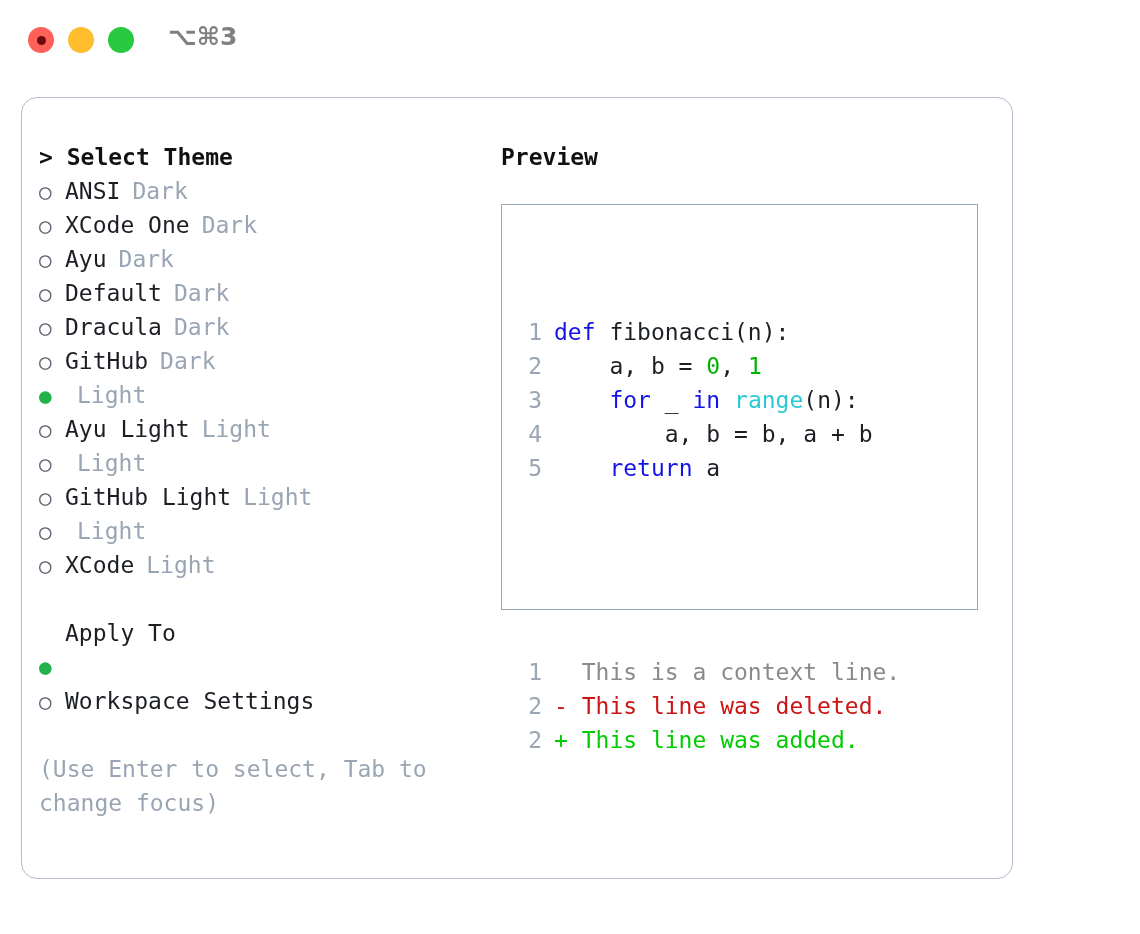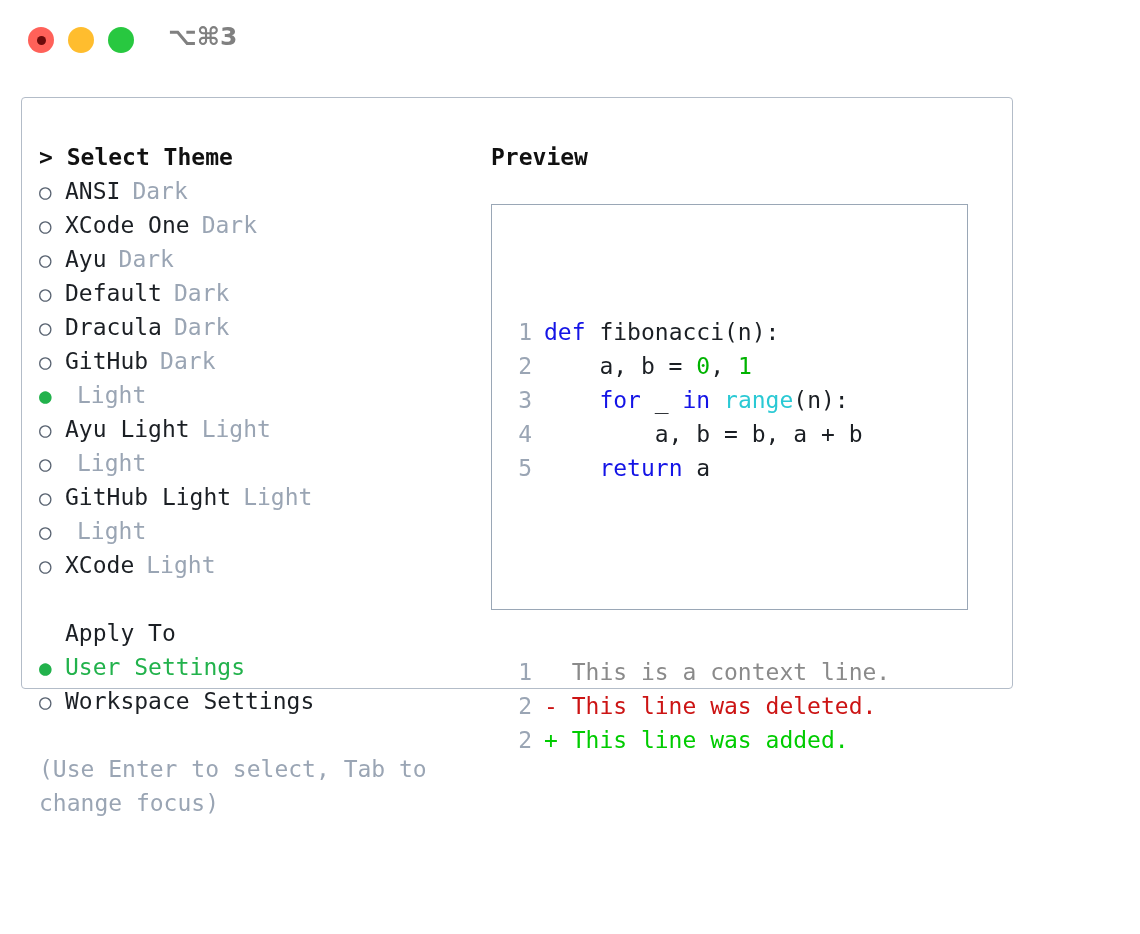--- a/index.html
+++ b/index.html
@@ -71,23 +71,23 @@
     letter-spacing: 0px;
     white-space: pre;
   }
 
   
   #panel {
     position: absolute;
     left: 21px;
     top: 97px;
     width: 992px;
-    height: 592px;
+    height: 782px;
     border: 1.5px solid #b3bcc8;
-    border-radius: 4px;
+    border-radius: 16px;
     box-sizing: border-box;
     background: #ffffff;
   }
 
   #panel-inner {
     position: absolute;
     left: 0; top: 0;
     width: 100%;
     height: 100%;
   }
@@ -159,21 +159,21 @@
     font-size: 23px;
     line-height: 34px;
     color: #9aa5b4;
     width: 410px;
     white-space: pre-wrap;
   }
 
   
   #right-col {
     position: absolute;
-    left: 469px;
+    left: 479px;
     top: 42px;
     width: 500px;
   }
 
   #preview-box {
     position: absolute;
     left: 0;
     top: 64px;
     width: 477px;
     height: 406px;
@@ -252,21 +252,21 @@
             <div class="theme-row"><span class="marker">○</span><span class="theme-name">GitHub Light</span><span class="theme-tag">Light</span></div>
             <div class="theme-row"><span class="marker">○</span><span class="theme-tag">Light</span></div>
             <div class="theme-row"><span class="marker">○</span><span class="theme-name">XCode</span><span class="theme-tag">Light</span></div>
           </div>
 
         <div class="spacer-row"></div>
 
         <div class="apply-heading">Apply To</div>
 
         <div id="apply-list">
-            <div class="apply-row selected"><span class="marker sel">●</span><span class="apply-name">User Settings</span></div>
+            <div class="apply-row selected"><span class="marker sel">●</span></div>
             <div class="apply-row"><span class="marker">○</span><span class="apply-name">Workspace Settings</span></div>
           </div>
 
         <div id="hint">(Use Enter to select, Tab to change focus)</div>
       </div>
 
       <div id="right-col">
         <div class="col-heading">Preview</div>
 
         <div id="preview-box">

